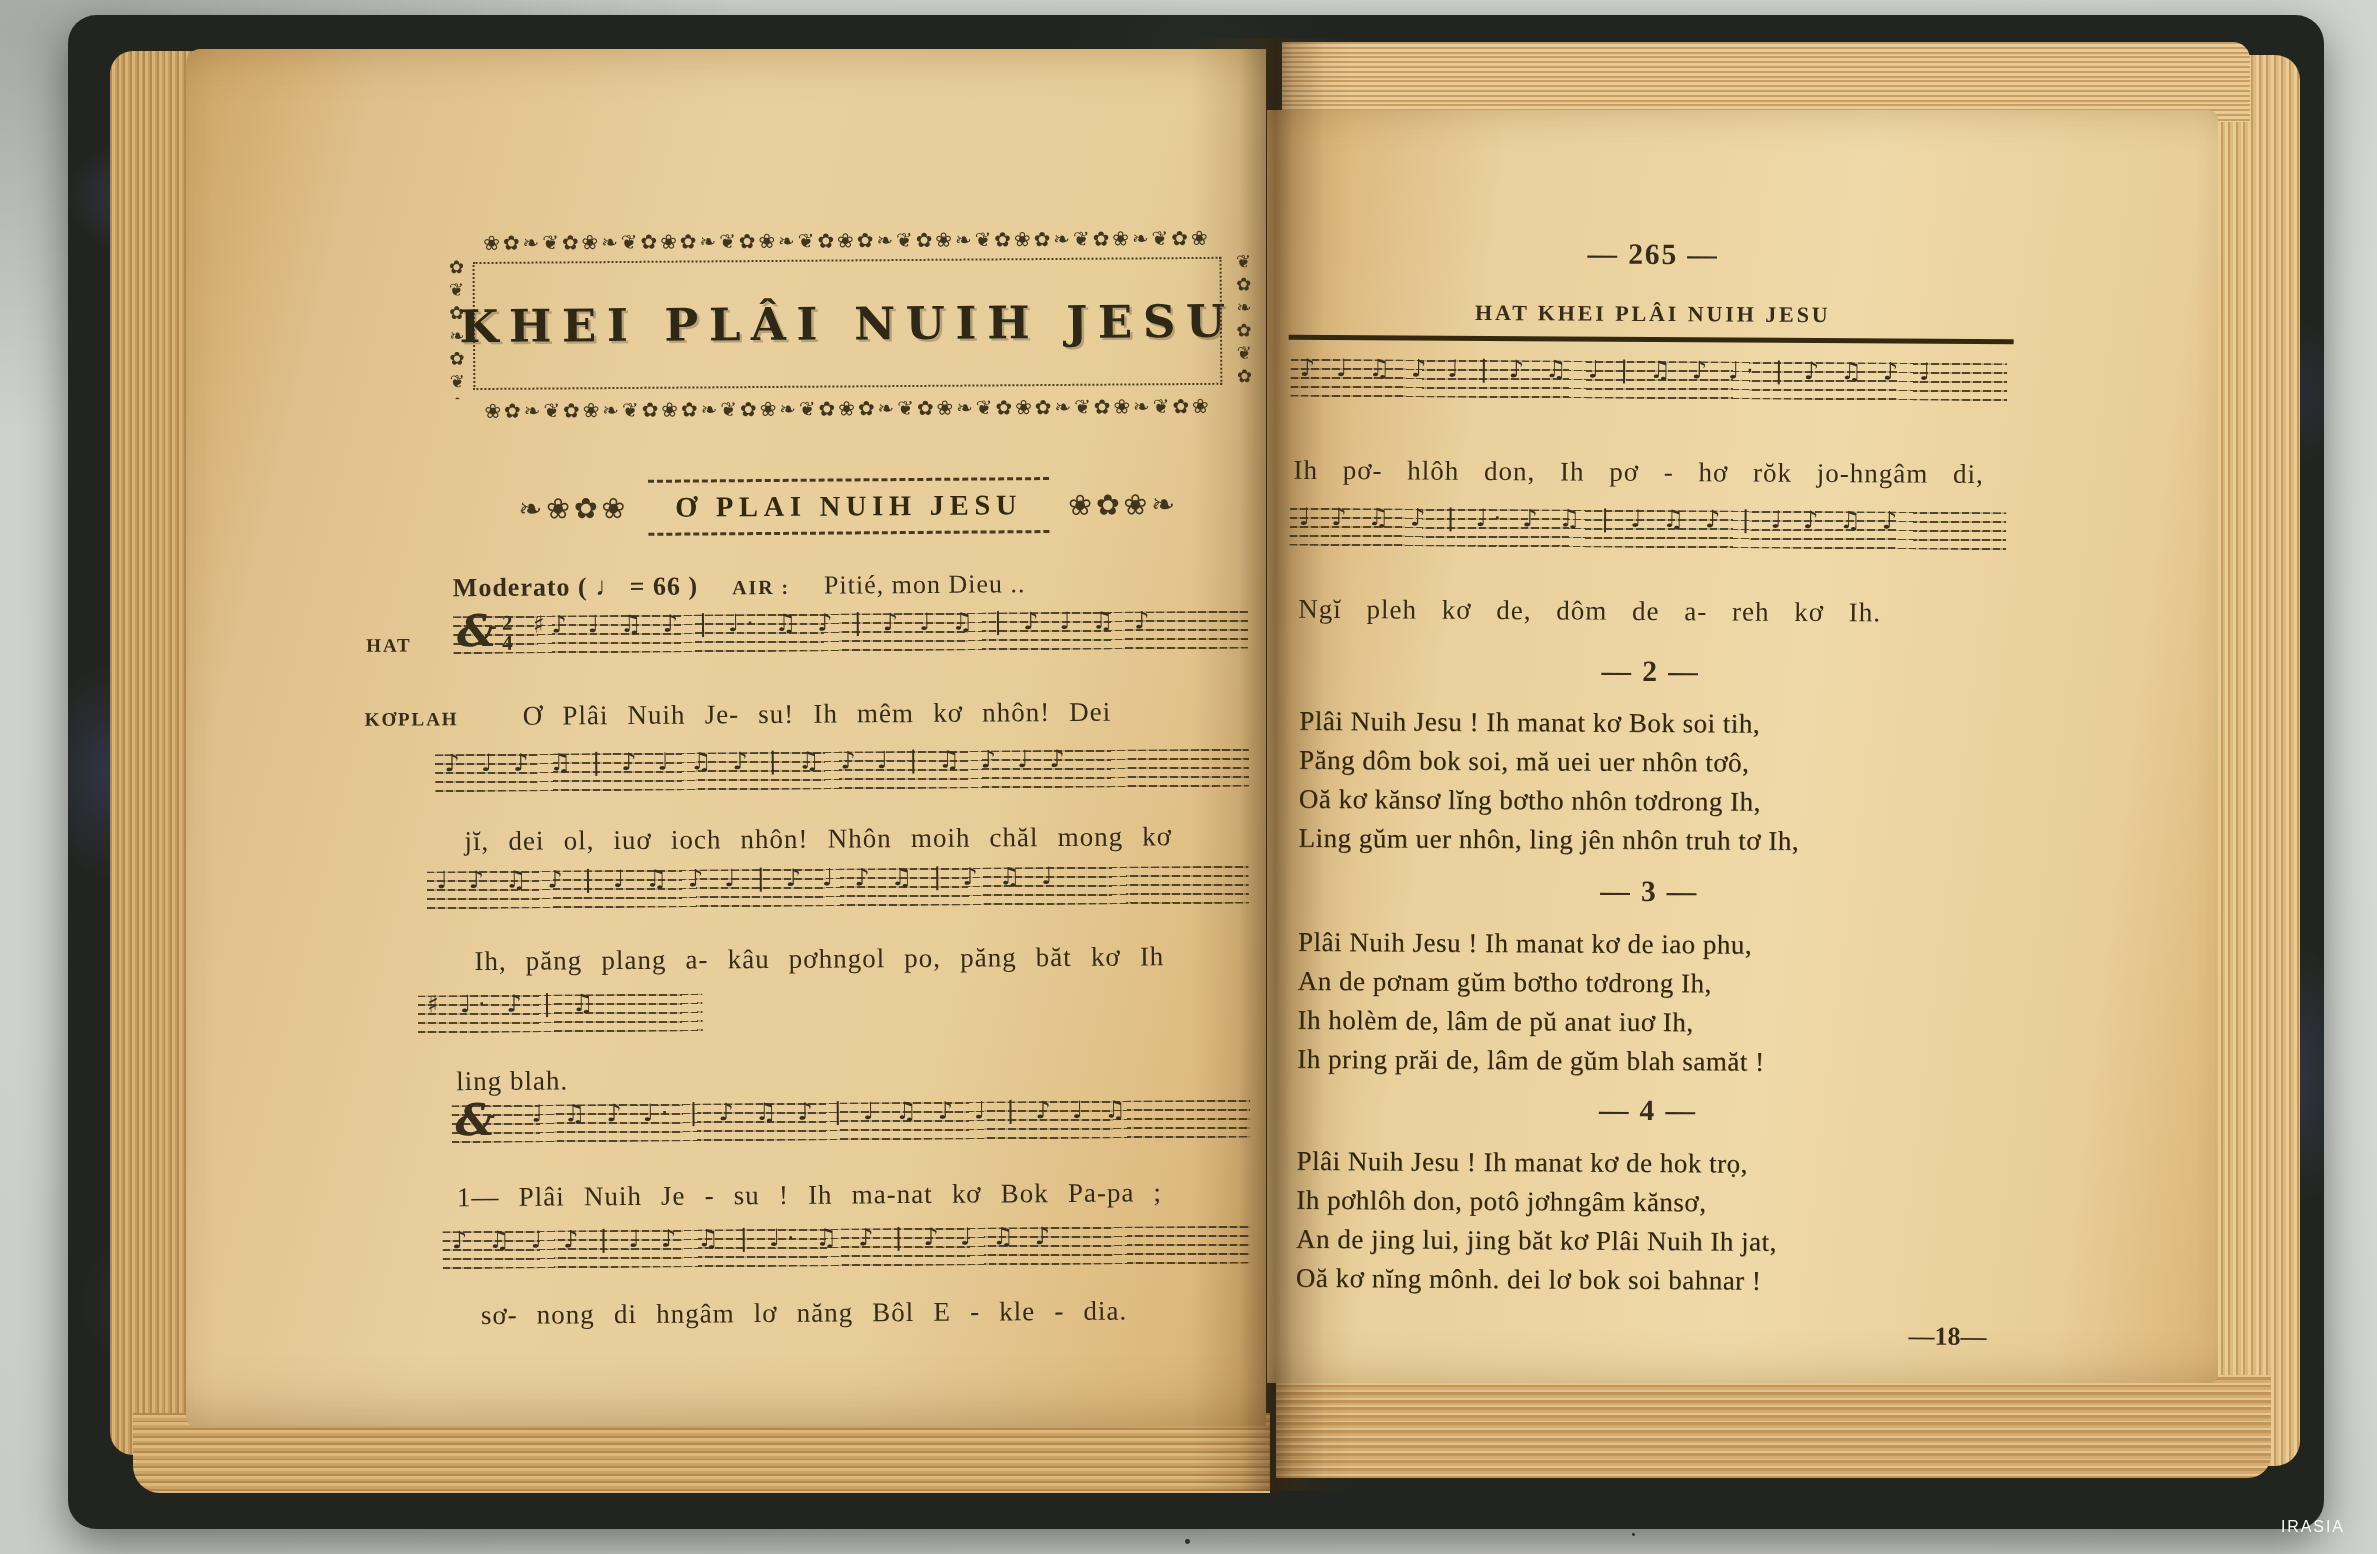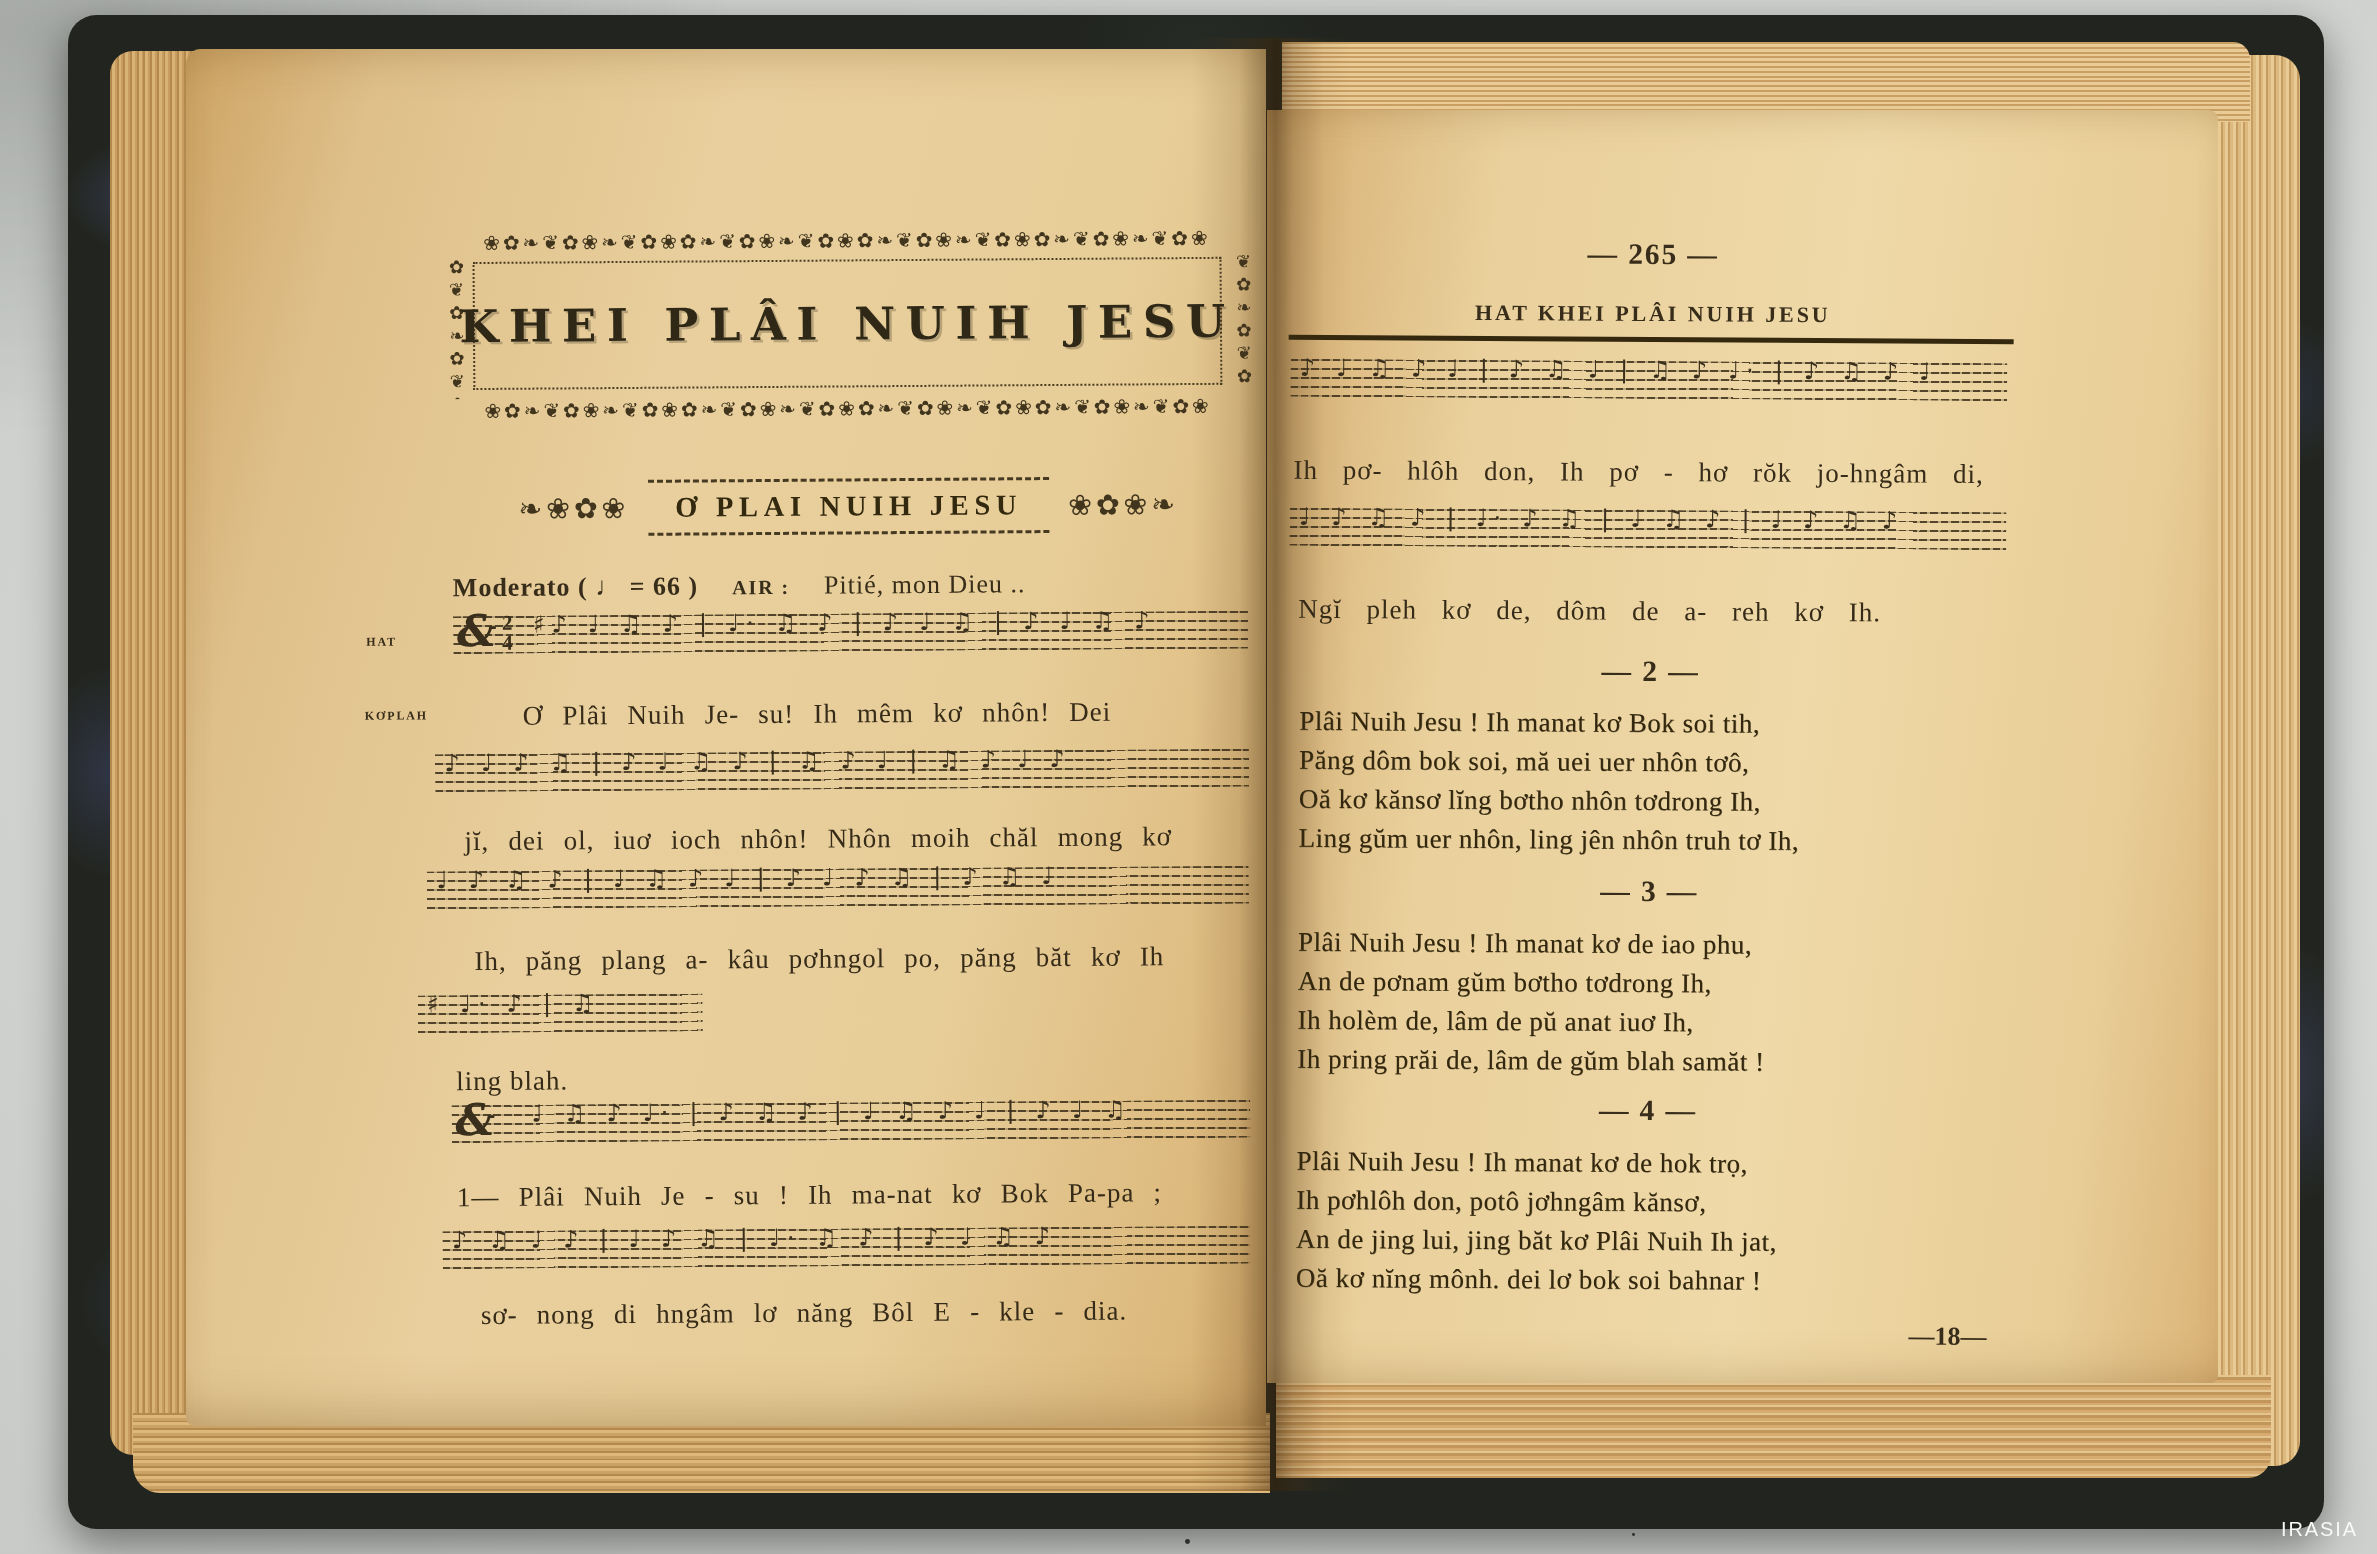--- a/index.html
+++ b/index.html
@@ -95,33 +95,33 @@
     mask-image:repeating-linear-gradient(to right,#000 0 7.6px,rgba(0,0,0,.3) 7.6px 10.5px);
   }
   .clef{position:absolute;left:3.8px;top:-3.8px;font:italic 700 44px "DejaVu Serif",serif;color:#3a2f1d;}
   .timesig{position:absolute;left:49px;top:3.8px;display:flex;flex-direction:column;font:700 21px/20px "Liberation Serif",serif;color:#3a2f1d;text-align:center;}
   .notes{
     position:absolute;left:80px;right:5.7px;top:1.9px;font-family:"DejaVu Sans",sans-serif;
     font-size:24px;color:#3a2f1d;letter-spacing:6.7px;white-space:nowrap;overflow:hidden;
   }
   .staff.no-clef .notes{left:9.5px;}
   
-  .small-label{font-size:12px;font-weight:700;letter-spacing:1.9px;color:#382d1a;}
+  .small-label{font-size:19px;font-weight:700;letter-spacing:1.9px;color:#382d1a;}
   .lyric{font-size:27px;letter-spacing:1px;white-space:nowrap;color:#362b18;}
   .spread{word-spacing:11.4px;}
   .spread-wide{word-spacing:17px;}
   
   .page-number{left:0;top:95px;width:100%;text-align:center;font-size:29.5px;font-weight:700;letter-spacing:1.9px;}
   .running-header{left:0;top:158px;width:100%;text-align:center;font-size:22px;font-weight:700;letter-spacing:2.9px;}
   .header-rule{left:1.9px;top:194px;width:725px;height:4.8px;background:#34290f;}
   .verse-heading{left:0;width:100%;text-align:center;font-size:29.5px;font-weight:700;letter-spacing:1.9px;}
   .verse-block{font-size:27px;line-height:39px;letter-spacing:0.5px;white-space:nowrap;color:#33280f;}
   .verse-block div{text-shadow:0.4px 0.4px 0.5px rgba(51,40,15,.45);}
   .signature{left:0;top:1177px;width:706px;text-align:right;font-size:26px;font-weight:700;}
-  .watermark{position:absolute;left:2281px;top:1518px;color:#f8f9f7;font-family:"Liberation Sans",sans-serif;font-size:20px;letter-spacing:1.9px;}
+  .watermark{position:absolute;left:2281px;top:1518px;color:#f8f9f7;font-family:"Liberation Sans",sans-serif;font-size:16px;letter-spacing:1.9px;}
   .dust{position:absolute;border-radius:50%;background:#2e2f2c;}
 </style>
 </head>
 <body>
 
 <div class="book"></div>
 
 <div class="edge edge-left"></div>
 <div class="edge edge-bottom-left"></div>
 <div class="edge edge-right"></div>

